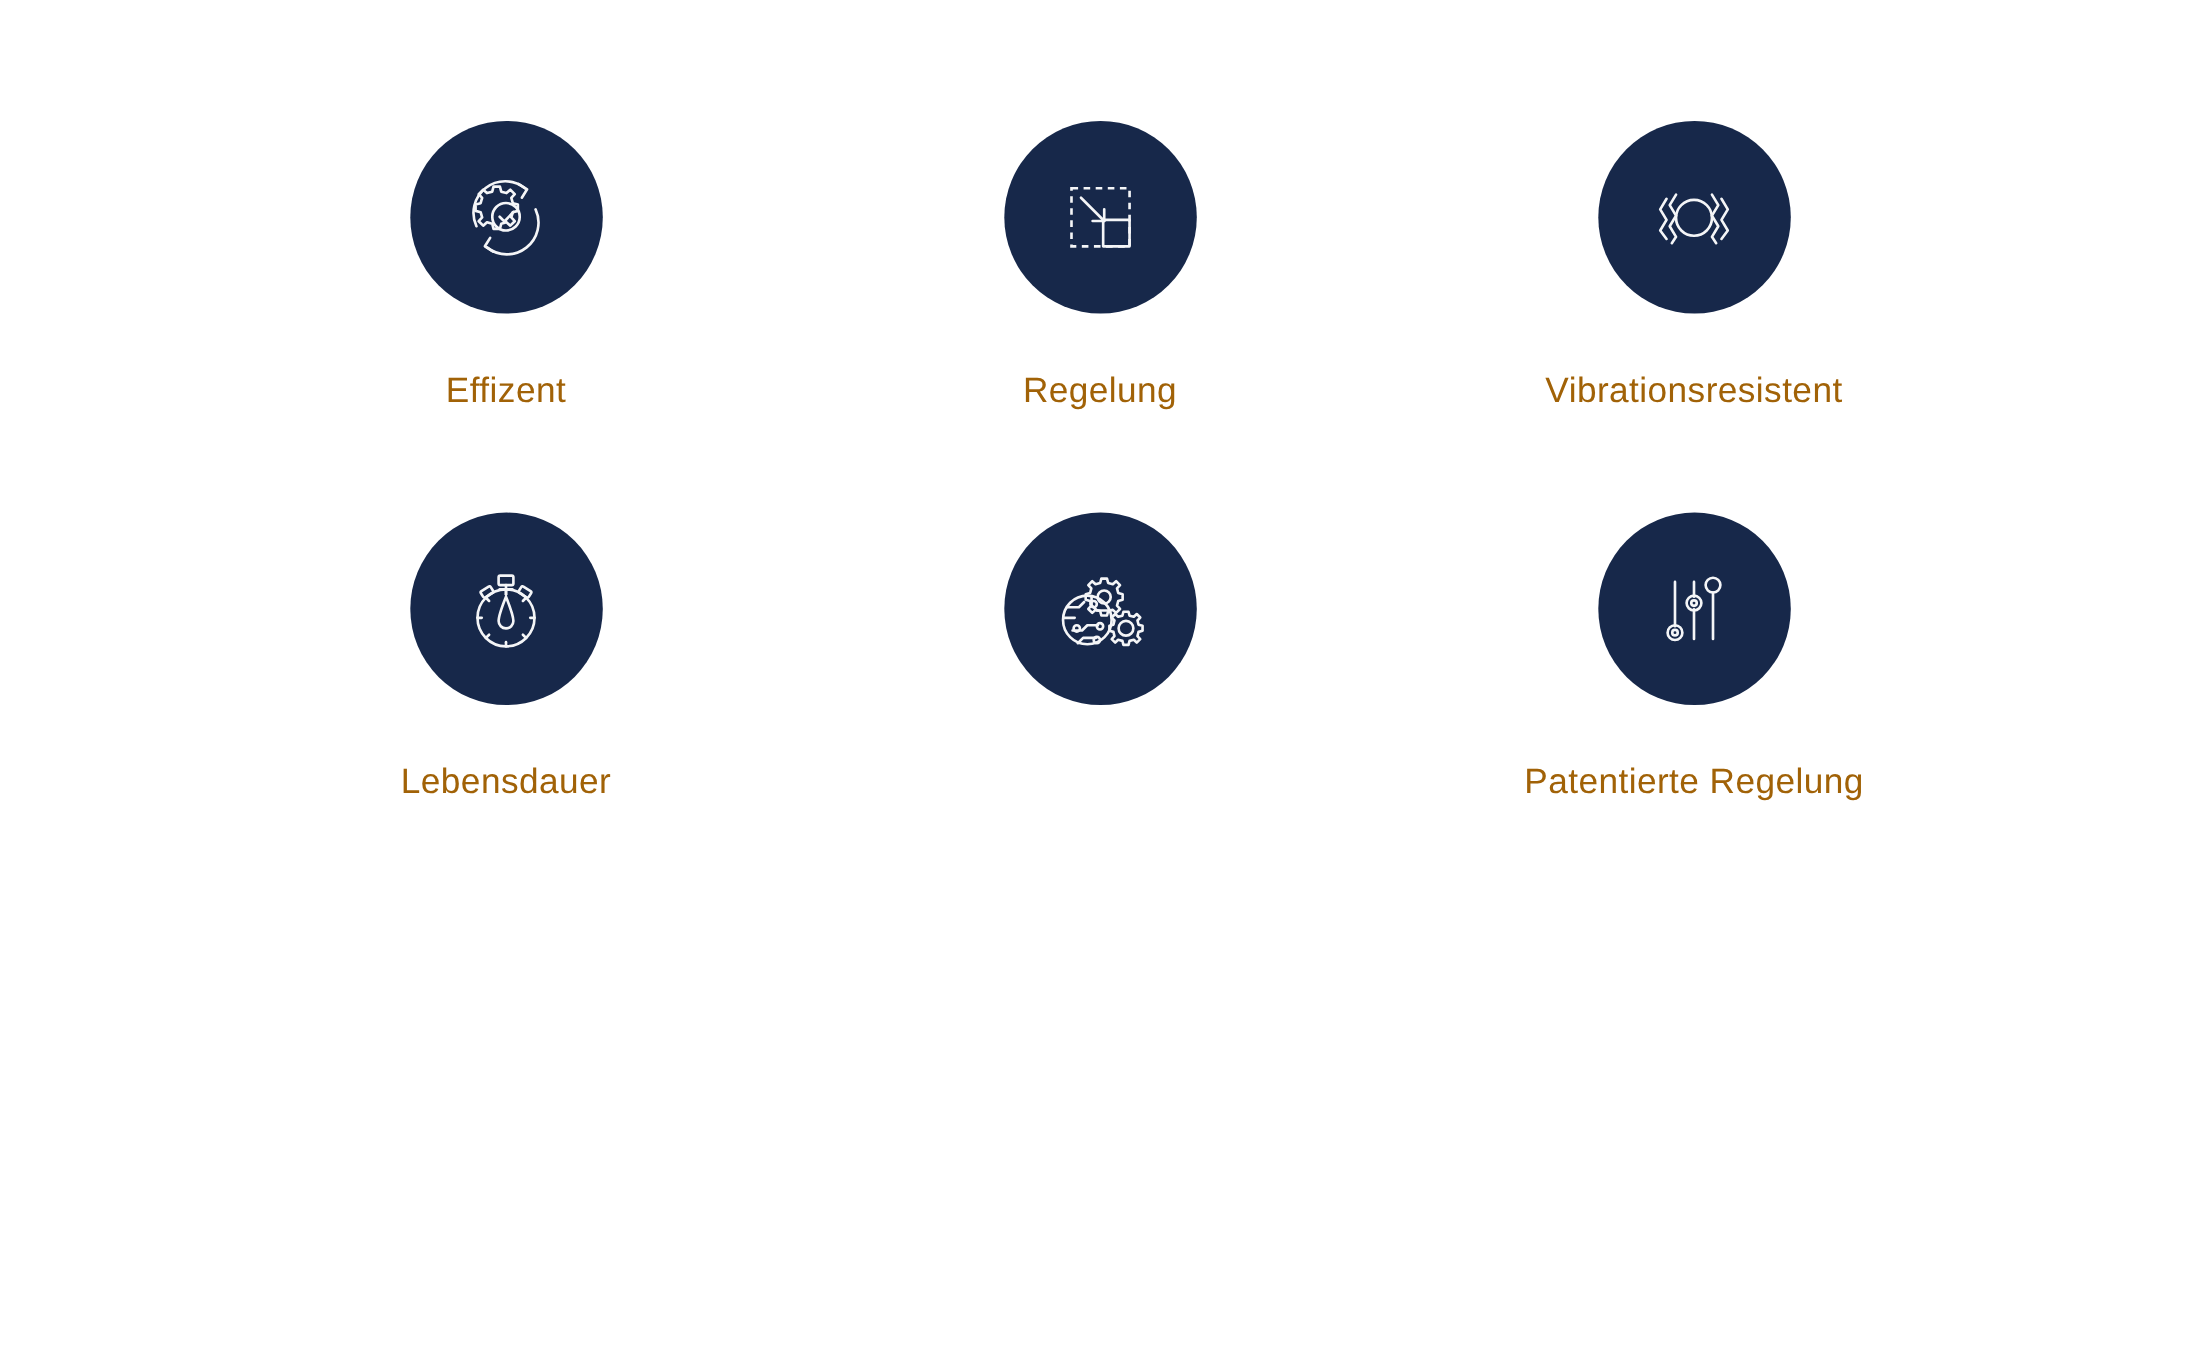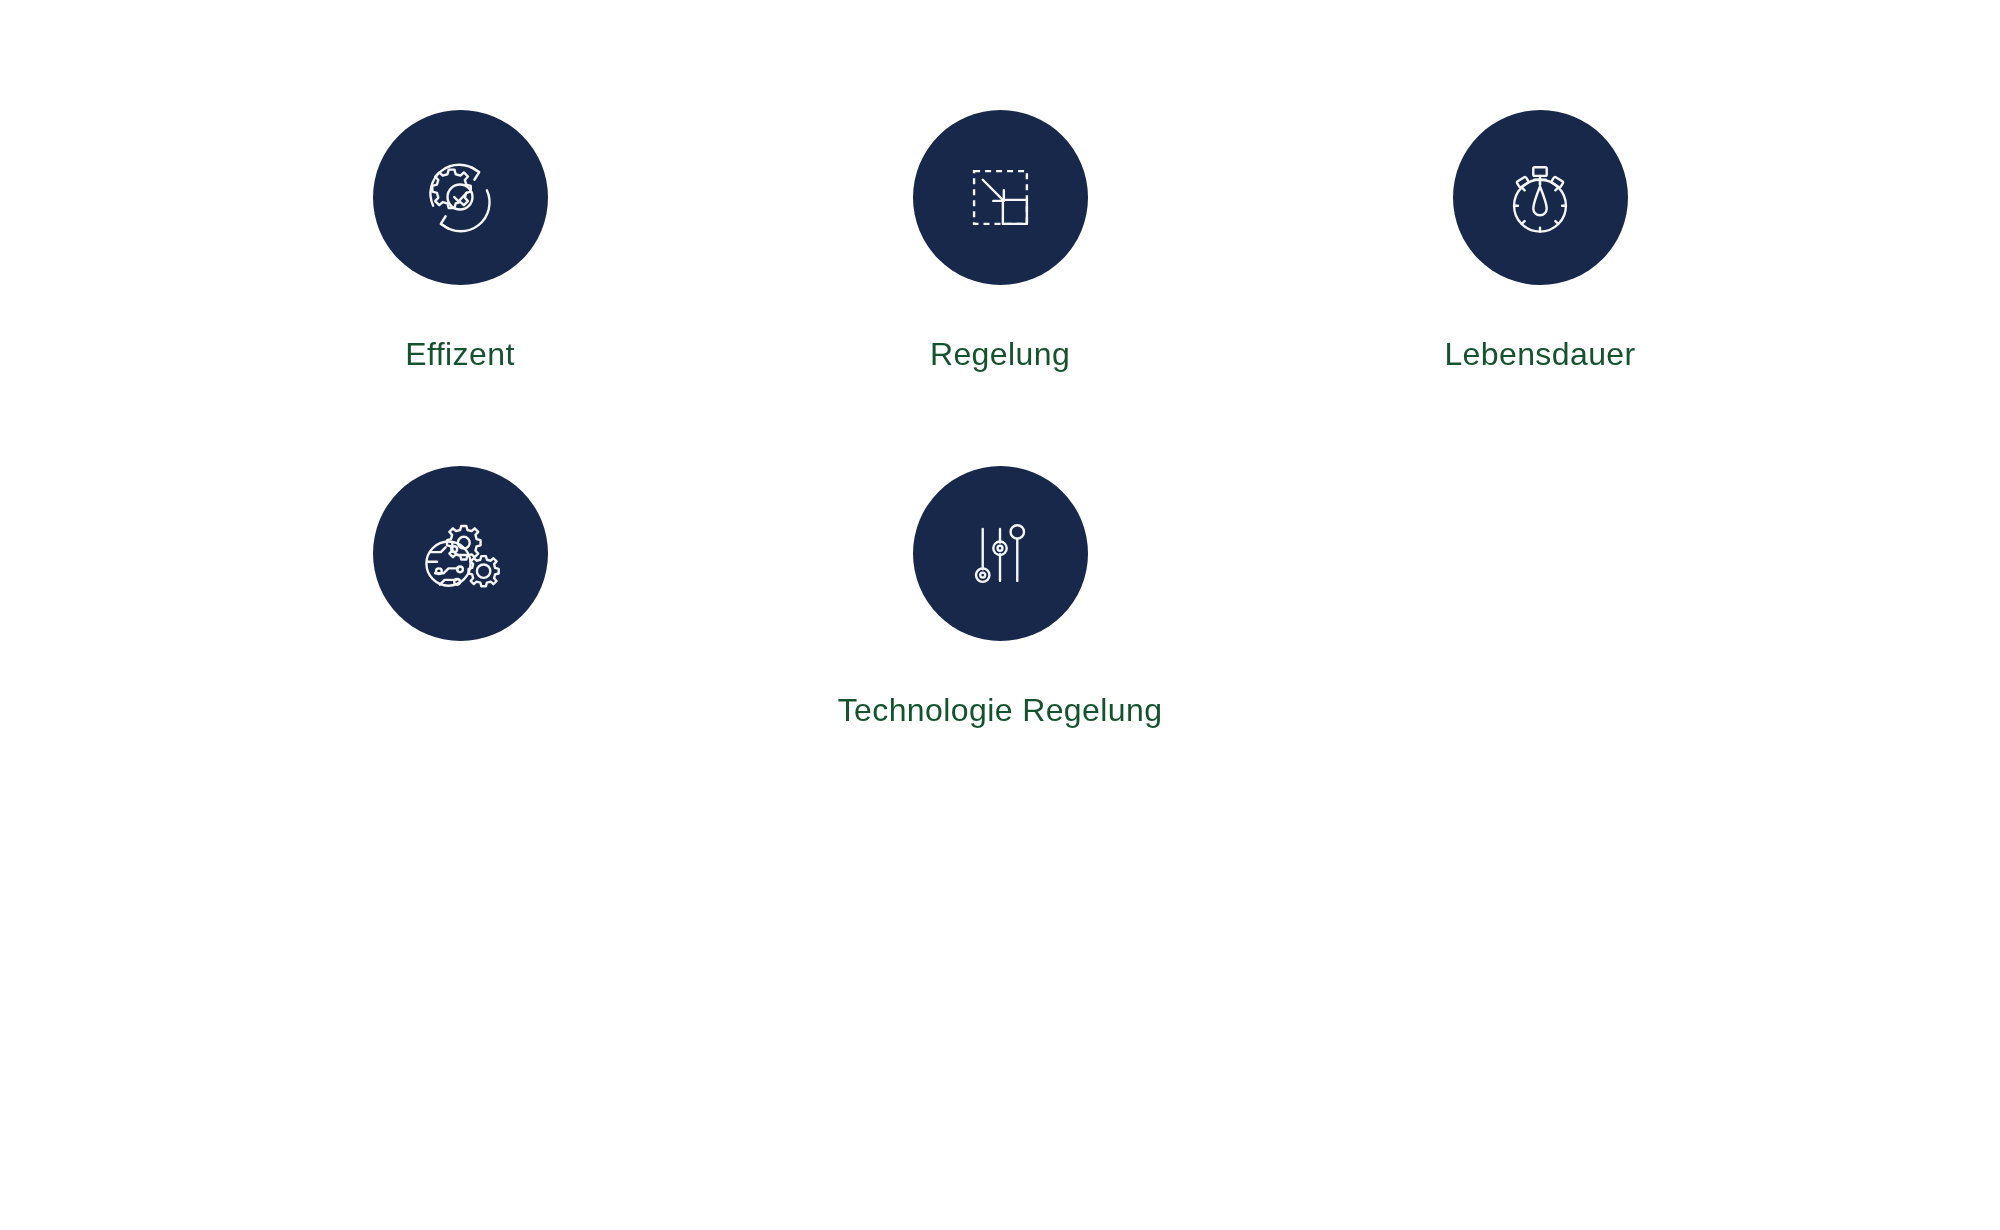--- a/index.html
+++ b/index.html
@@ -44,21 +44,21 @@
     height: 96px;
     display: block;
   }
   .icon-circle svg * {
     vector-effect: non-scaling-stroke;
   }
   .feature-label {
     margin-top: 50px;
     font-size: 32px;
     letter-spacing: 0.4px;
-    color: #14532d;
+    color: #a16207;
     font-weight: 400;
     text-align: center;
     white-space: nowrap;
     line-height: 1.2;
   }
   .ln {
     fill: none;
     stroke: #f4f5f7;
     stroke-width: 2.4;
     stroke-linecap: round;
@@ -99,20 +99,32 @@
         <rect class="ln-dash" x="23" y="22" width="55" height="55"></rect>
         <path class="ln" d="M32 31 L54 53"></path>
         <path class="ln" d="M54 42 L54 53 L43 53"></path>
         <rect class="ln" x="53" y="52" width="25" height="25"></rect>
       </svg>
     </div>
     <div class="feature-label">Regelung</div>
   </div>
 
 
+  <div class="feature-cell">
+    <div class="icon-circle">
+      <svg viewBox="0 0 100 100" aria-hidden="true">
+        <circle class="ln" cx="50" cy="50" r="17"></circle>
+        <path class="ln" d="M33 28 L27 38 L33 48 L27 58 L33 68 L29 74"></path>
+        <path class="ln" d="M24 32 L18 42 L24 52 L18 62 L24 70"></path>
+        <path class="ln" d="M67 28 L73 38 L67 48 L73 58 L67 68 L71 74"></path>
+        <path class="ln" d="M76 32 L82 42 L76 52 L82 62 L76 70"></path>
+      </svg>
+    </div>
+    <div class="feature-label">Vibrationsresistent</div>
+  </div>
 
   <div class="feature-cell">
     <div class="icon-circle">
       <svg viewBox="0 0 100 100" aria-hidden="true">
         <circle class="ln" cx="50" cy="58" r="27"></circle>
         <rect class="ln" x="43" y="18" width="14" height="9" rx="1.5"></rect>
         <path class="ln" d="M50 27 L50 31"></path>
         <path class="ln" d="M44 31 L56 31"></path>
         <rect class="ln" x="26.5" y="30" width="11" height="7" rx="1.5" transform="rotate(-32 32 33.5)"></rect>
         <rect class="ln" x="62.5" y="30" width="11" height="7" rx="1.5" transform="rotate(32 68 33.5)"></rect>
@@ -161,16 +173,16 @@
         <circle class="ln" cx="32" cy="72" r="7"></circle>
         <circle class="ln" cx="32" cy="72" r="2.6"></circle>
         <path class="ln" d="M50 24 L50 38"></path>
         <path class="ln" d="M50 50 L50 78"></path>
         <circle class="ln" cx="50" cy="44" r="7"></circle>
         <circle class="ln" cx="50" cy="44" r="2.6"></circle>
         <path class="ln" d="M68 34 L68 78"></path>
         <circle class="ln" cx="68" cy="27" r="7"></circle>
       </svg>
     </div>
-    <div class="feature-label">Technologie Regelung</div>
+    <div class="feature-label">Patentierte Regelung</div>
   </div>
 
 </div>
 
 </body></html>

